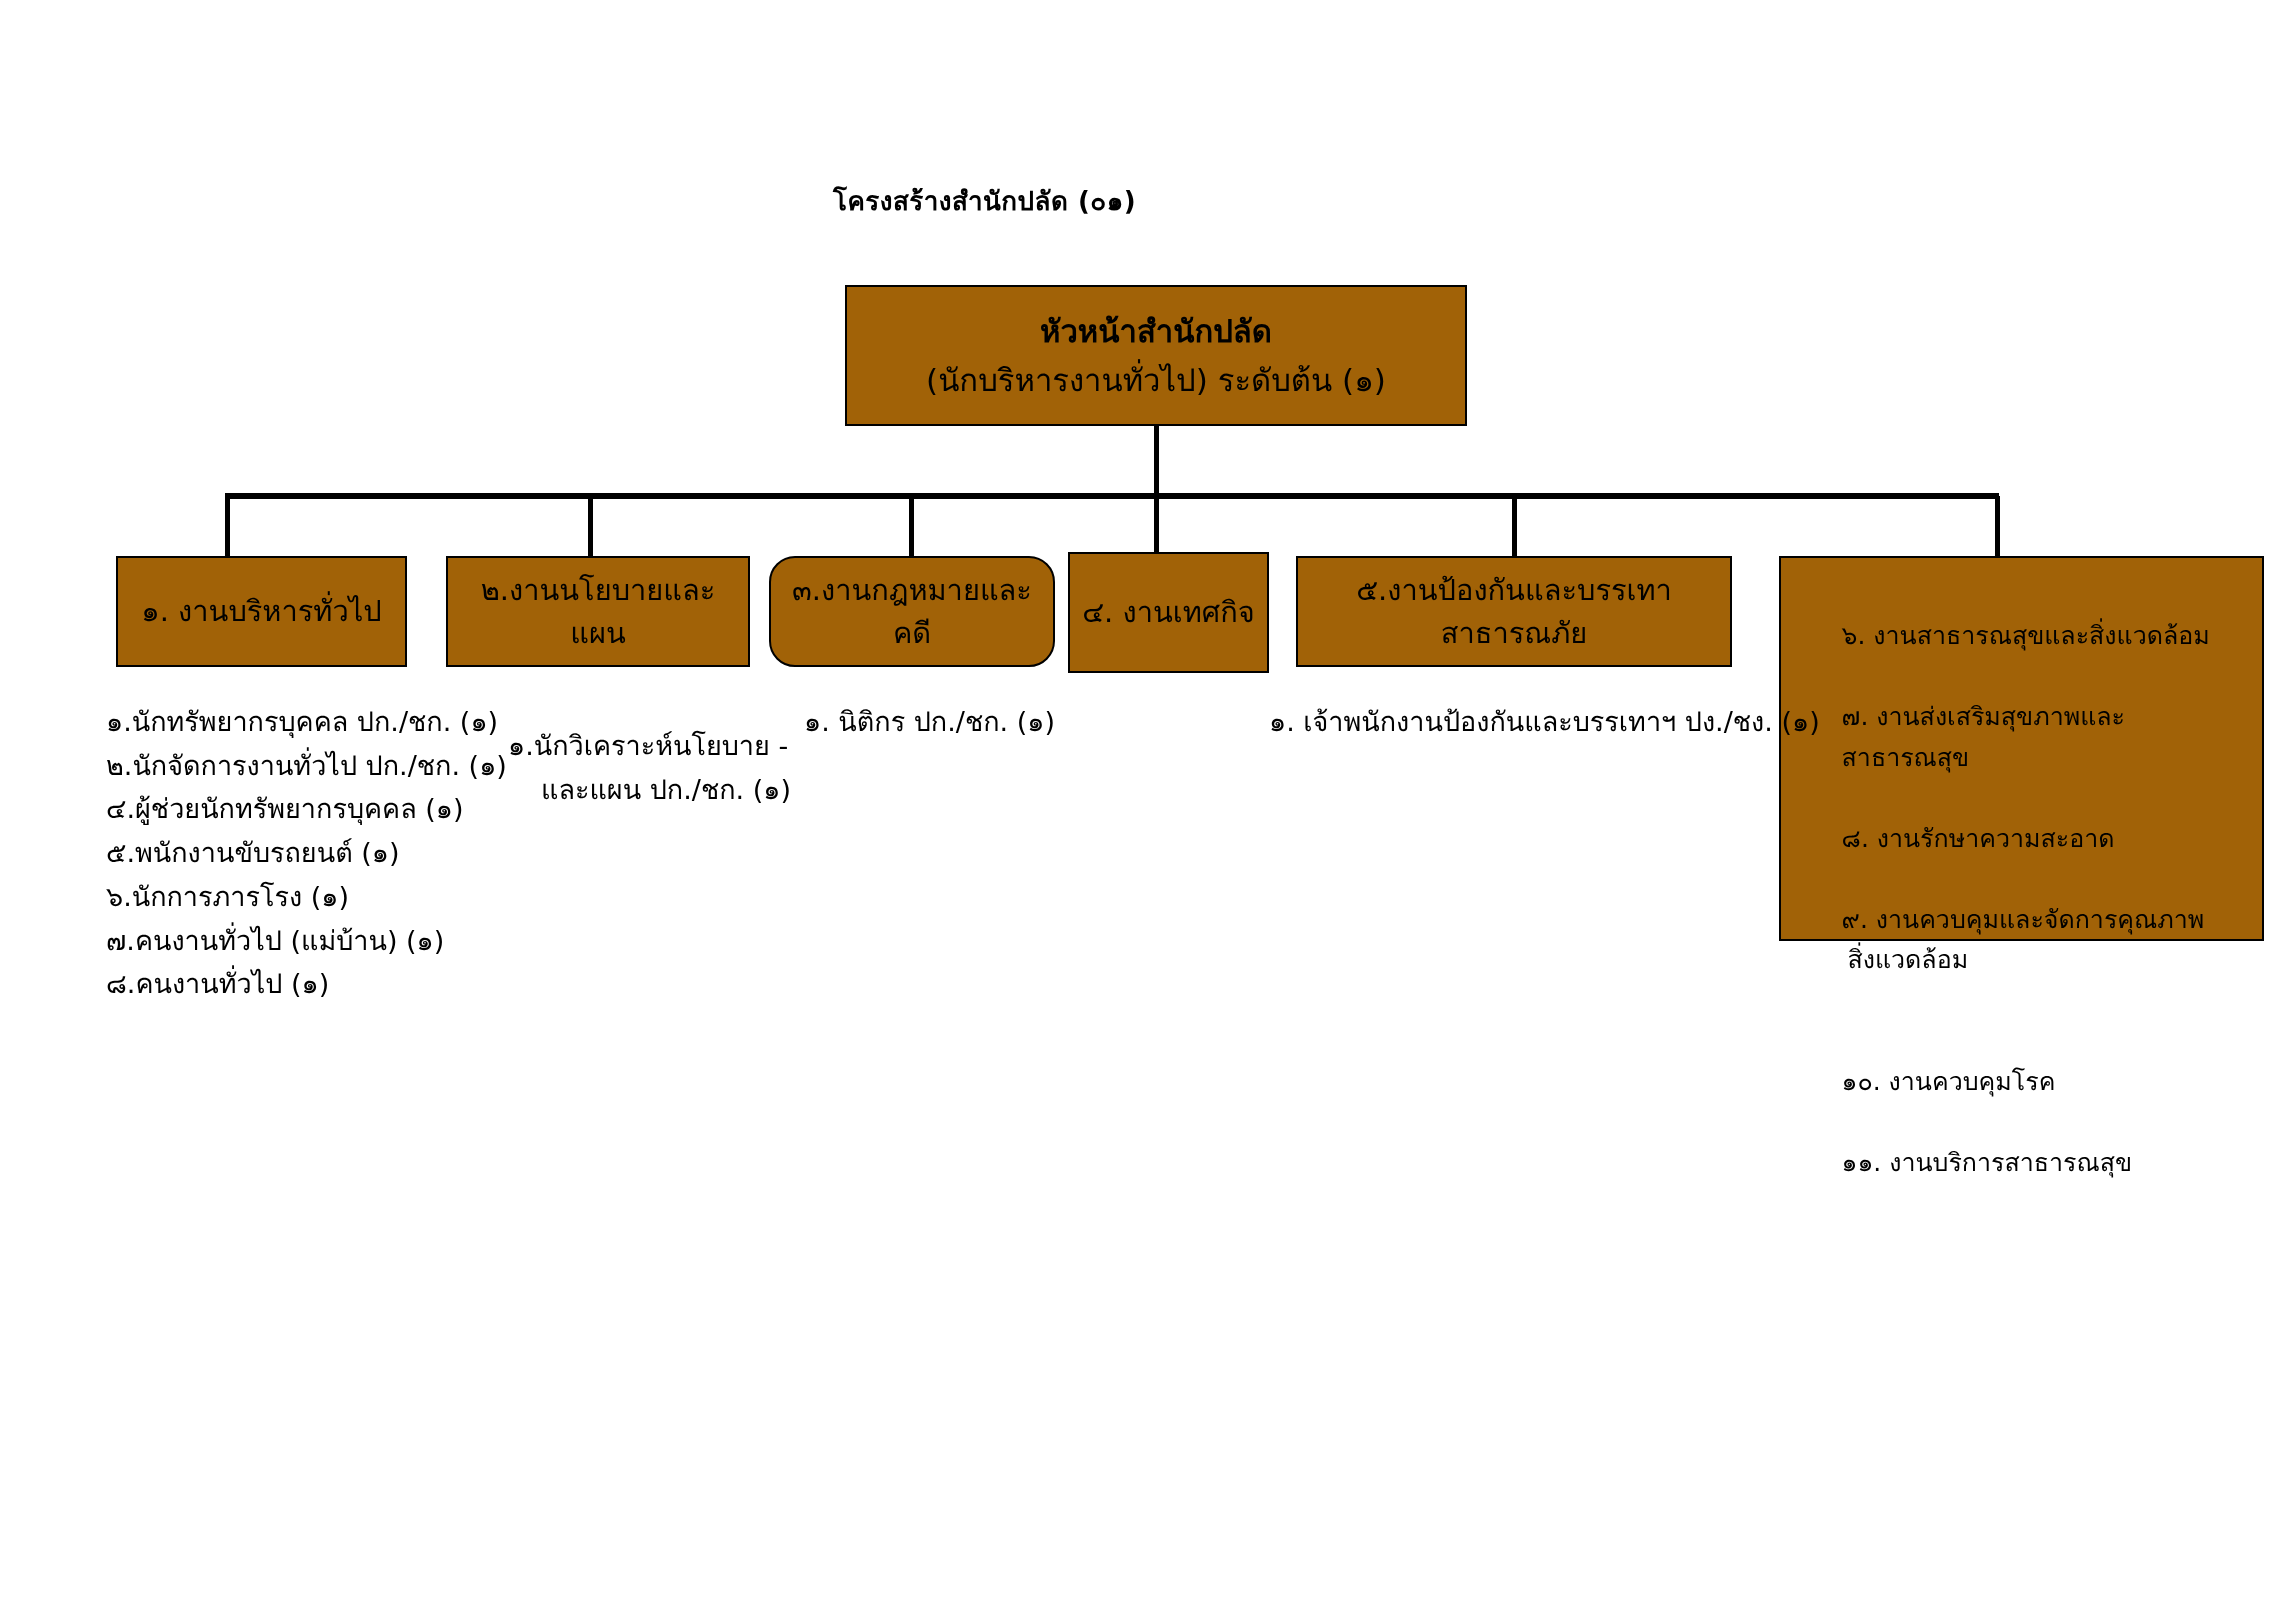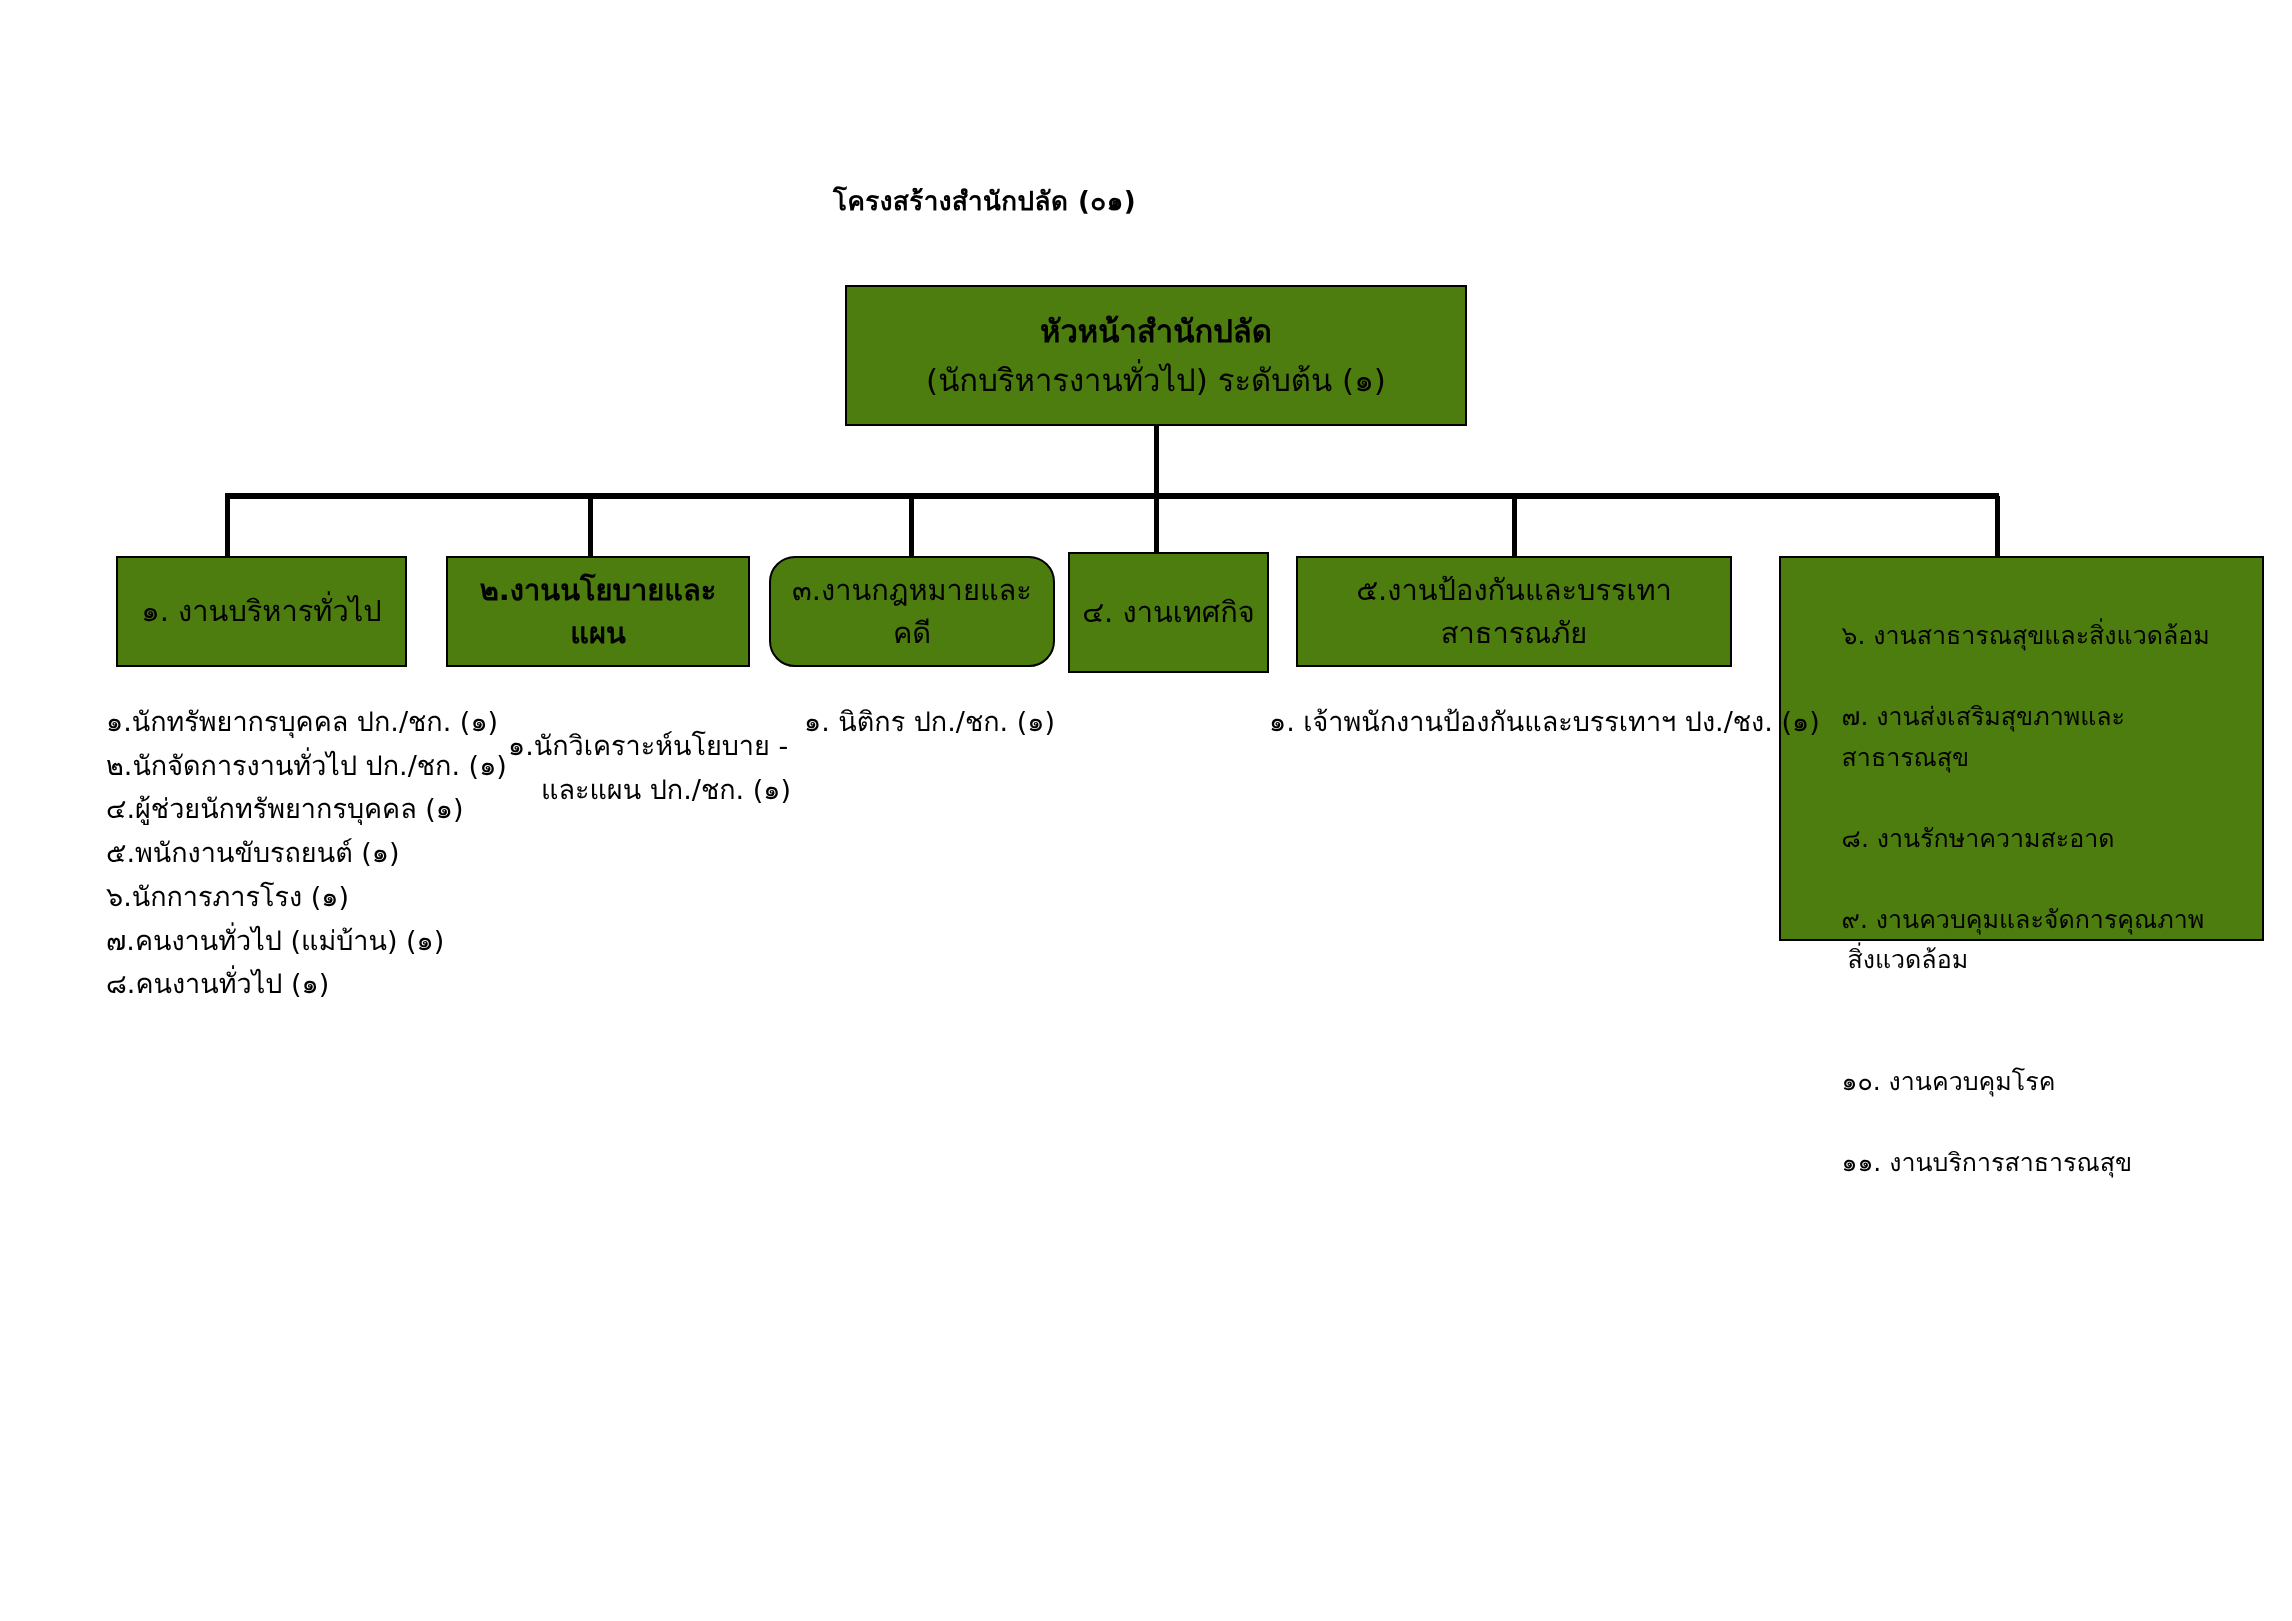--- a/index.html
+++ b/index.html
@@ -36,21 +36,21 @@
   .chart-title > span {
     position: relative;
     left: -162px;
   }
 
   
   .node-box {
     position: absolute;
     box-sizing: border-box;
     border: 2.9px solid #000000;
-    background: #4d7c0f;
+    background: #a16207;
     display: flex;
     align-items: center;
     justify-content: center;
     text-align: center;
   }
   .node-box .node-text {
     font-size: 29px;
     line-height: 1.45;
     padding: 0 7.8px;
   }
@@ -66,21 +66,21 @@
   }
   .root-line-1 {
     font-weight: bold;
     display: block;
   }
   .root-line-2 {
     display: block;
   }
 
   .dept-box-1 { left: 116px;  top: 556px; width: 291px; height: 111px; }
-  .dept-box-2 { left: 446px;  top: 556px; width: 304px; height: 111px; font-weight: bold; }
+  .dept-box-2 { left: 446px;  top: 556px; width: 304px; height: 111px; }
   .dept-box-3 { left: 769px;  top: 556px; width: 286px; height: 111px; border-radius: 26px; }
   .dept-box-4 { left: 1068px; top: 552px; width: 201px; height: 121px; }
   .dept-box-5 { left: 1296px; top: 556px; width: 436px; height: 111px; }
 
   .dept-box-6 {
     left: 1779px;
     top: 556px;
     width: 485px;
     height: 385px;
     display: block;

